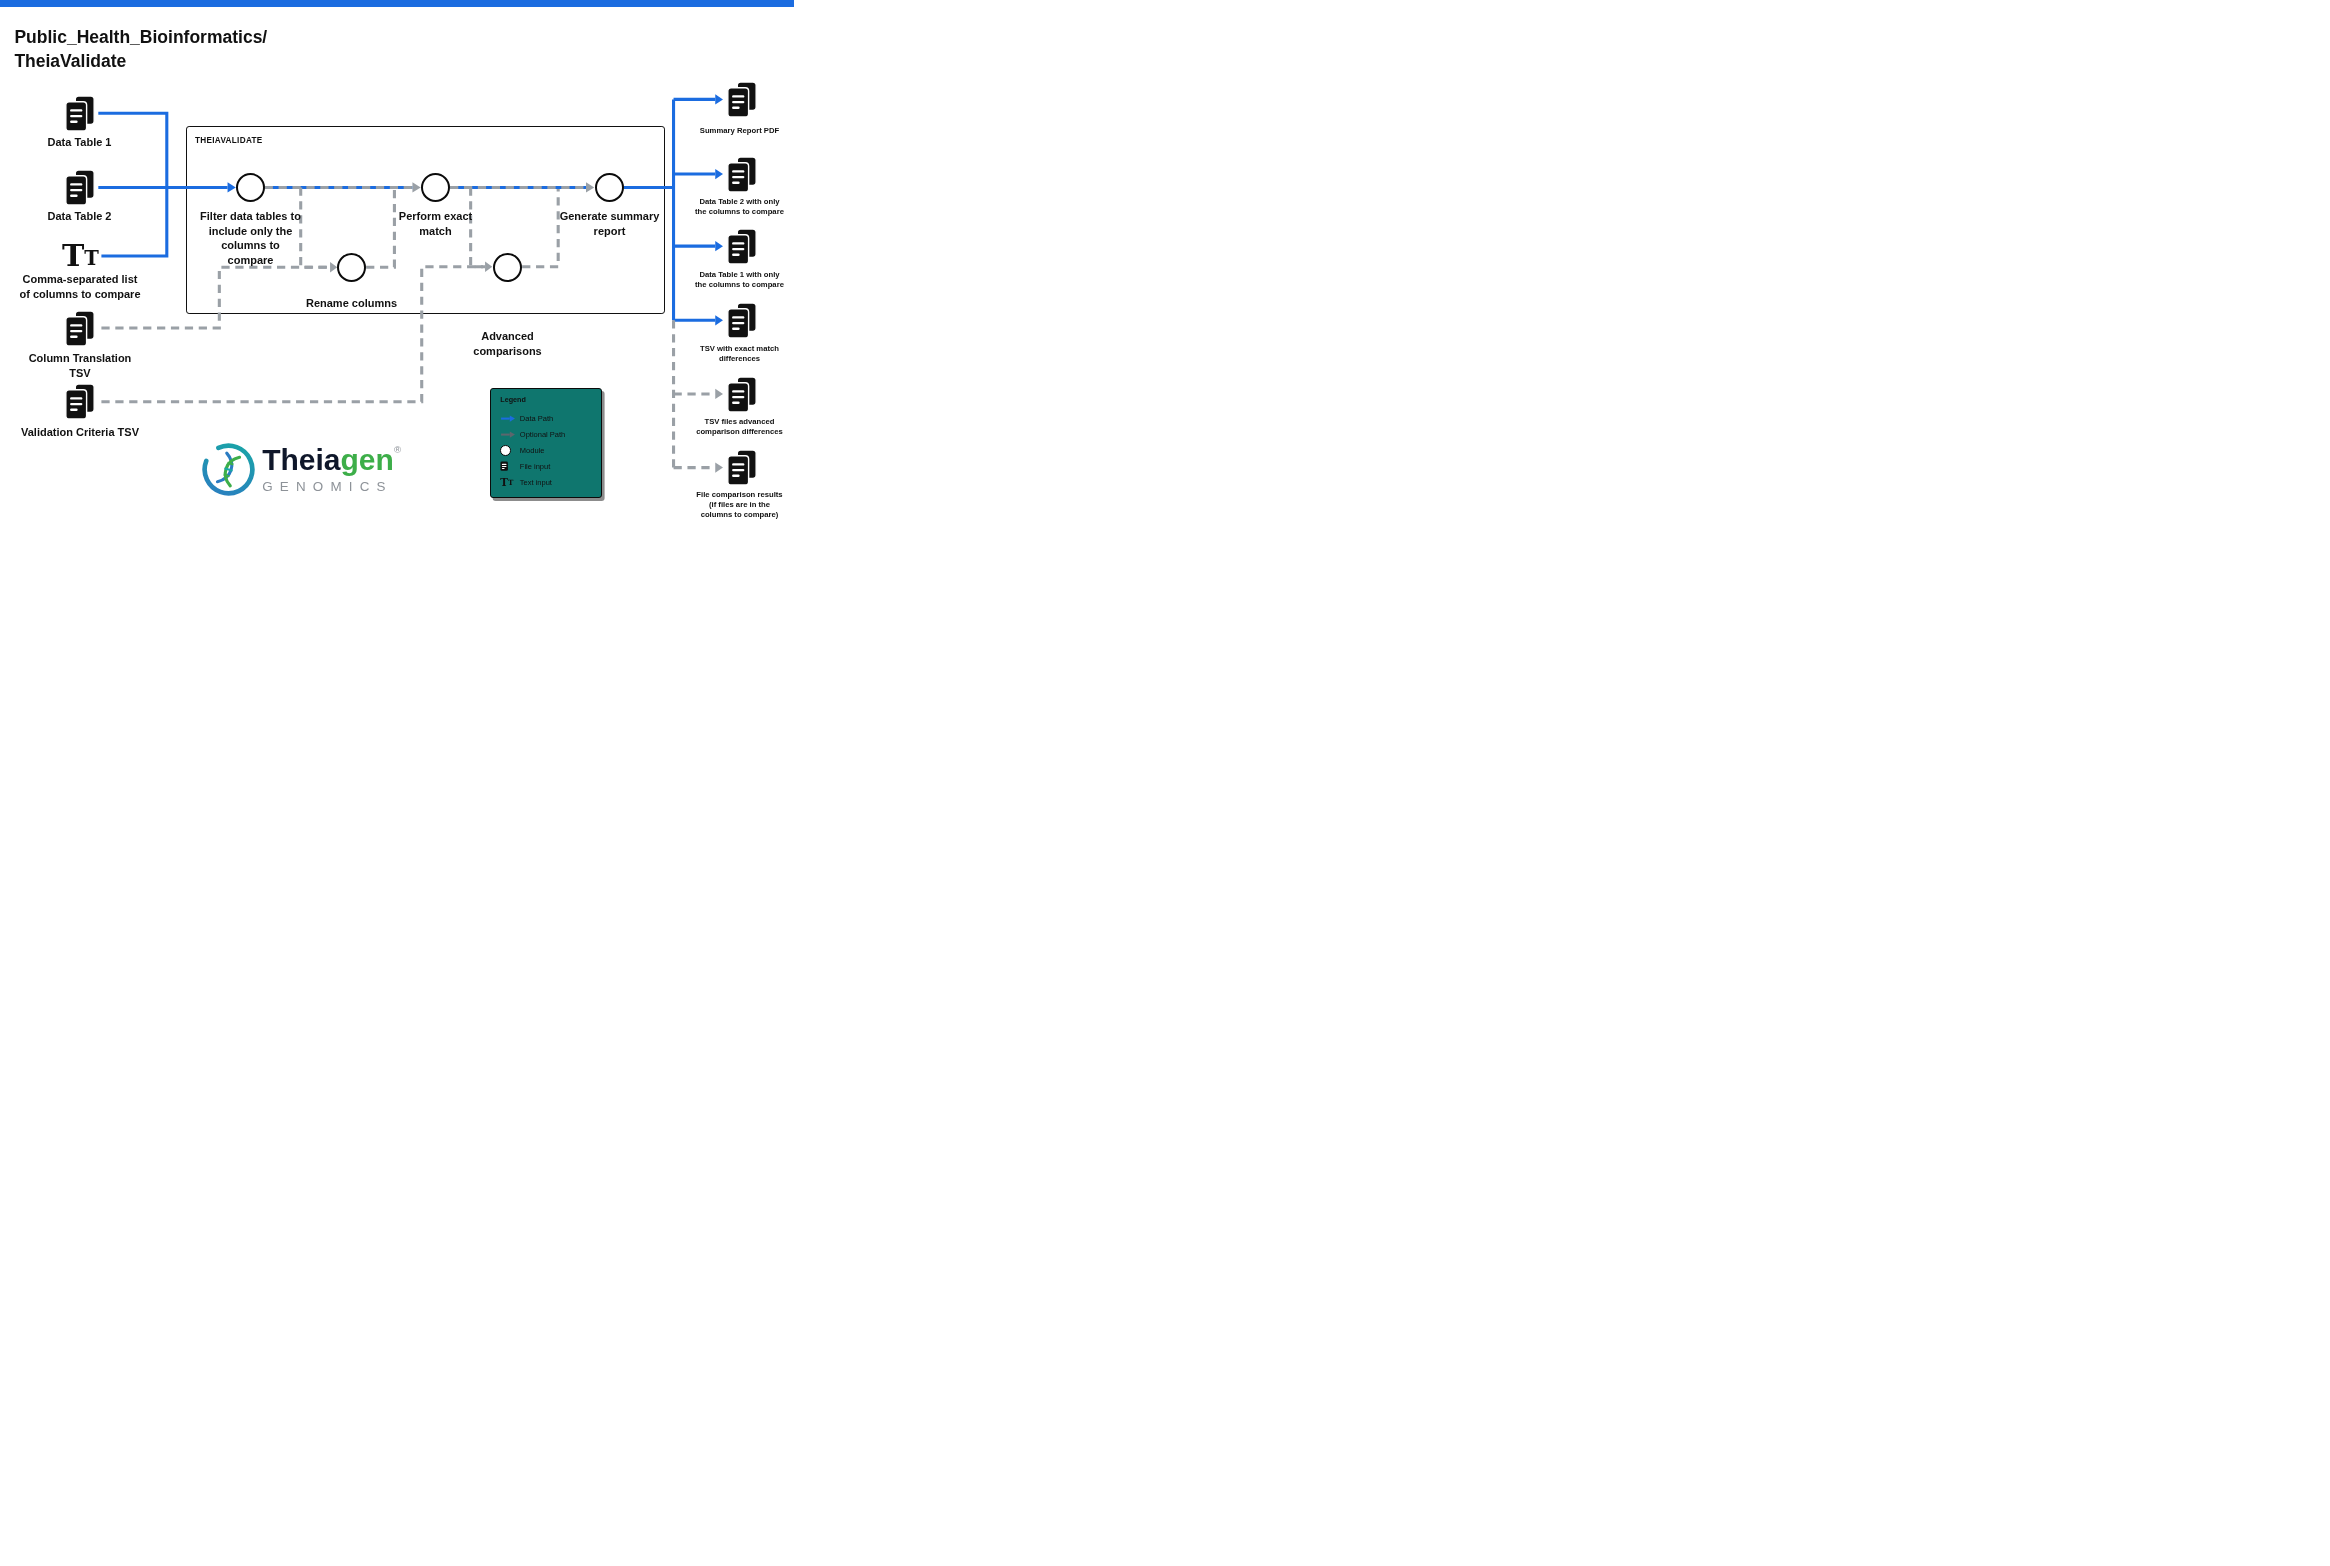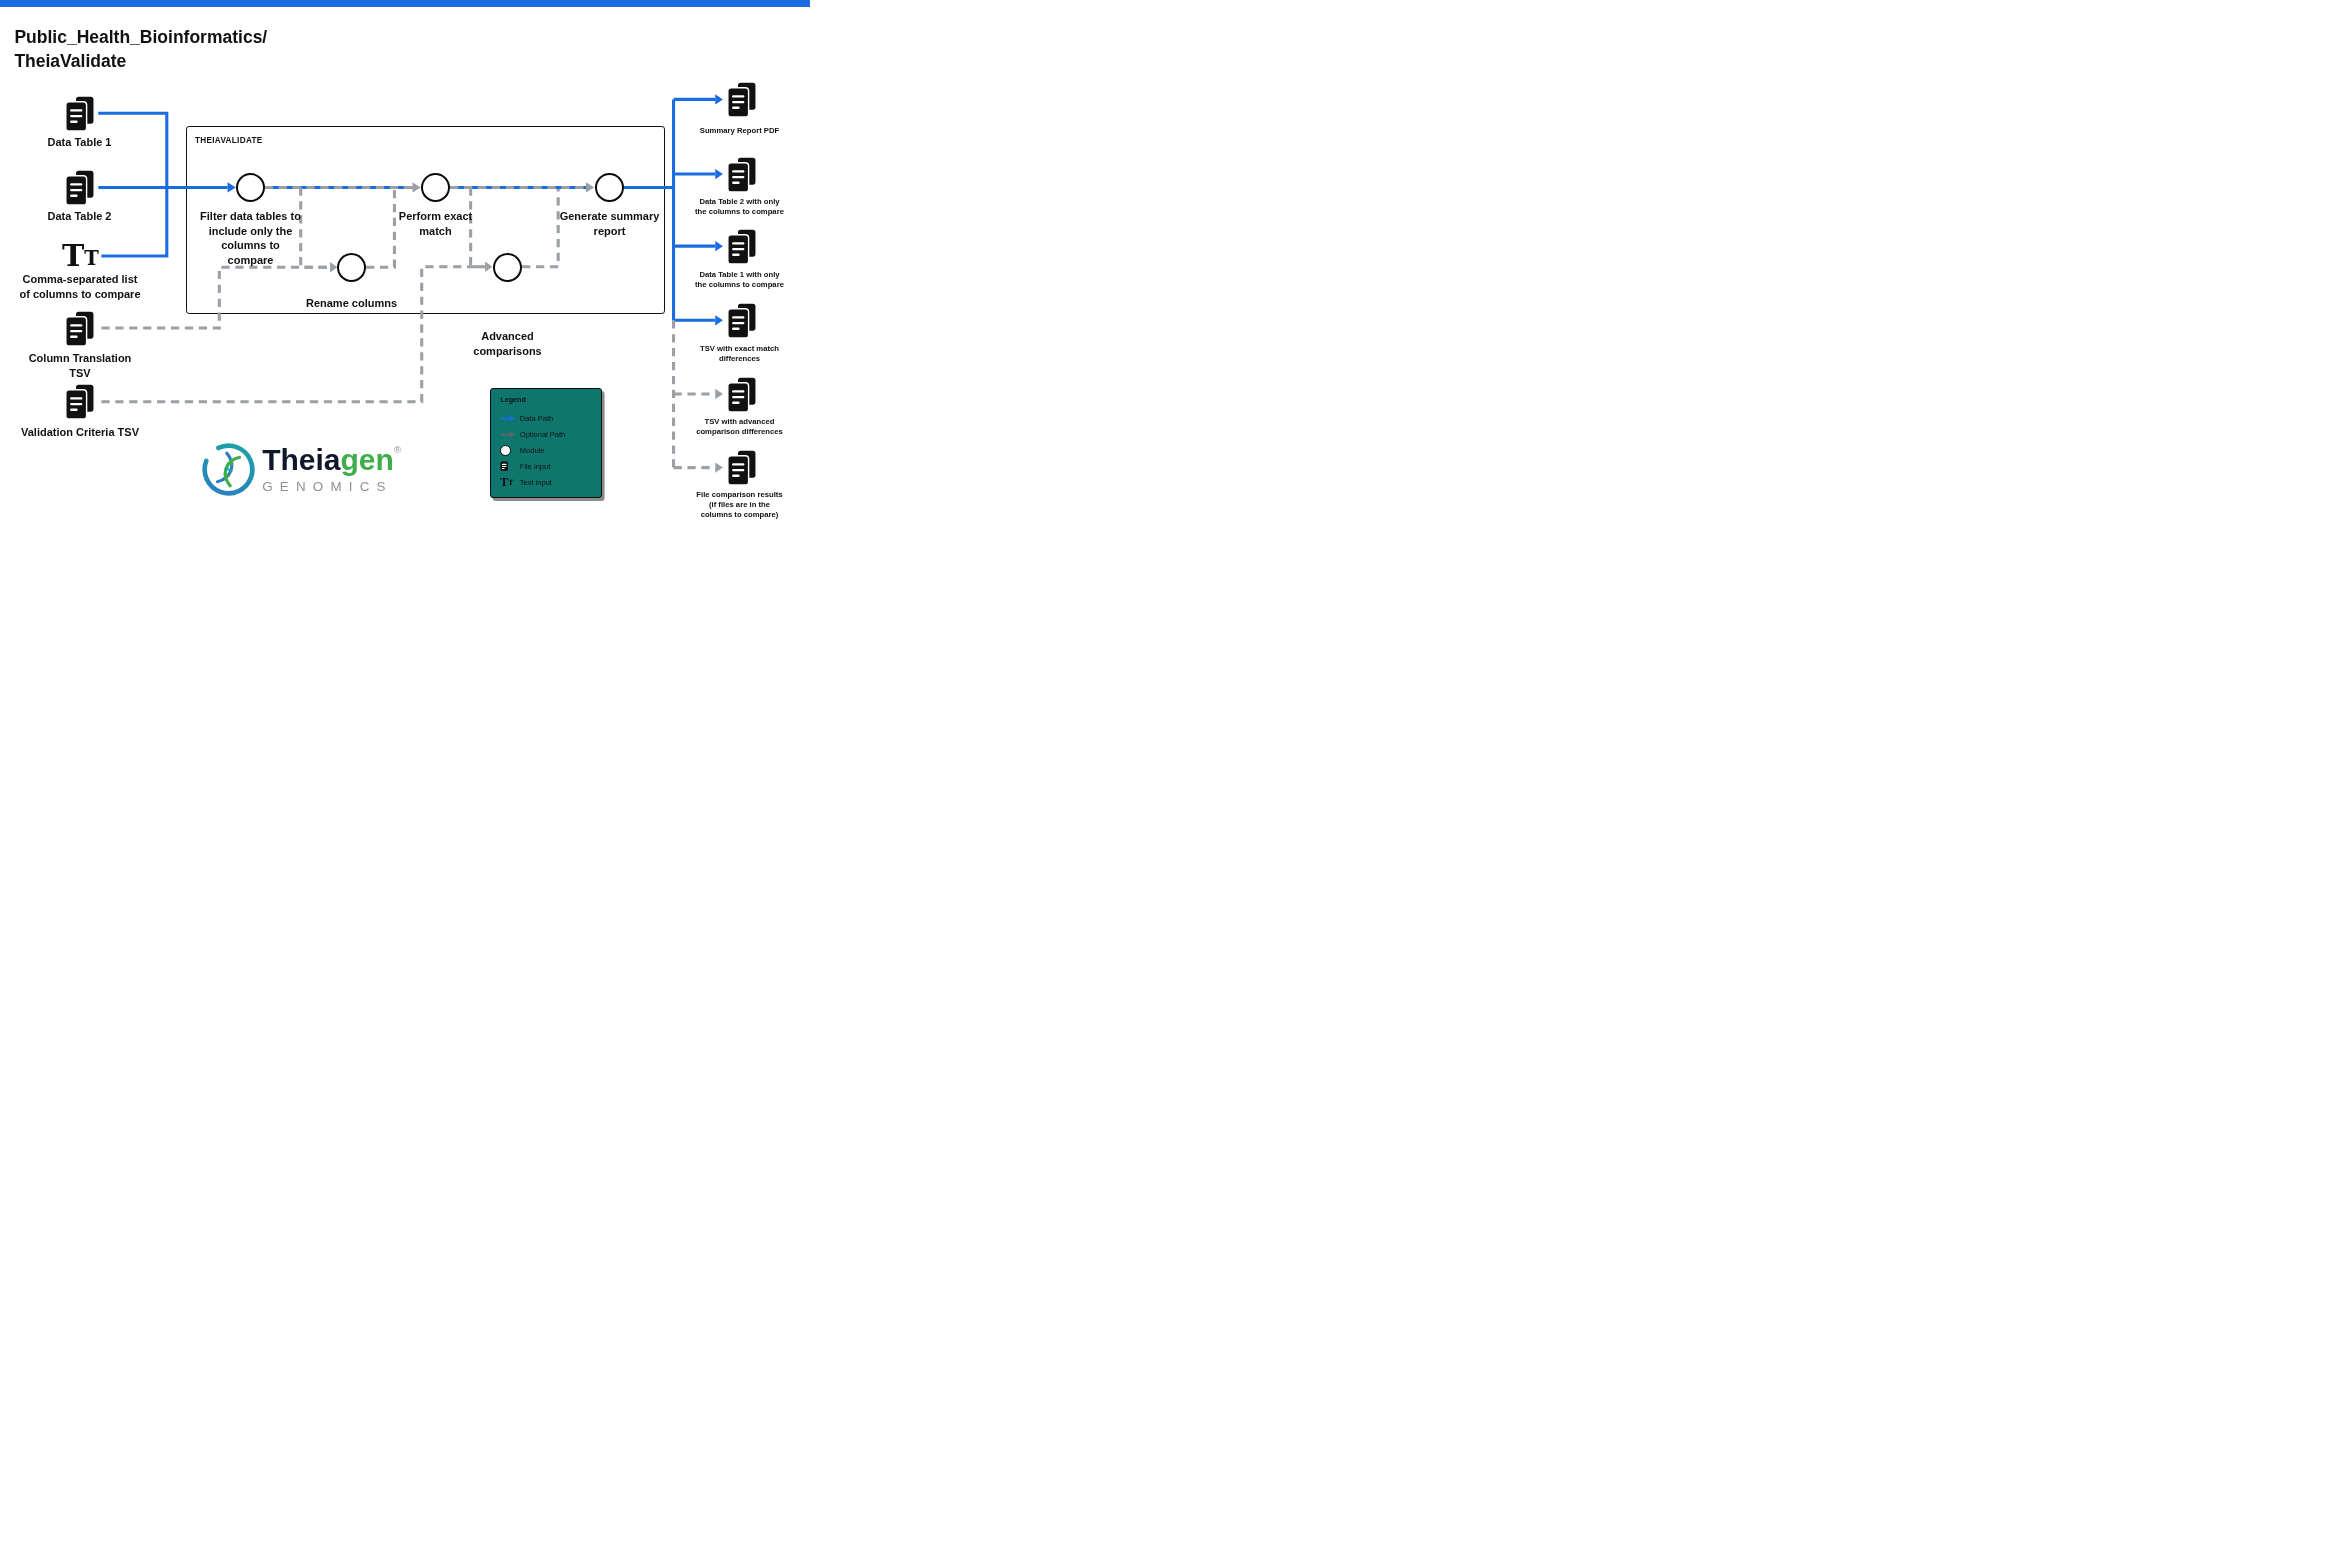--- a/index.html
+++ b/index.html
@@ -1,17 +1,17 @@
 <!DOCTYPE html>
 <html style="font-size:8.2px"><head>
 <meta charset="utf-8">
 <style>
   html,body{margin:0;padding:0;background:#ffffff;}
   body{font-family:"Liberation Sans",sans-serif;color:#111;}
-  .stage{position:relative;width:794px;height:533px;background:#fff;overflow:hidden;padding-left:16px;}
+  .stage{position:relative;width:794px;height:533px;background:#fff;overflow:hidden;}
   .topbar{position:absolute;left:0;top:0;width:100%;height:6.7px;background:#1b6ce0;}
   .title{position:absolute;left:14.4px;top:26px;font-size:17.5px;font-weight:bold;line-height:1.35;white-space:pre-line;}
   .conn{position:absolute;left:0;top:0;z-index:1;}
   .wfbox{position:absolute;left:186px;top:126px;width:477px;height:186px;border:1.5px solid #111;border-radius:3.1px;z-index:0;background:transparent;}
   .wflabel{position:absolute;left:195px;top:136px;font-size:8.2px;font-weight:bold;letter-spacing:0.3px;z-index:2;}
   .module{position:absolute;width:29px;height:29px;border:2.6px solid #0b0b0b;border-radius:50%;background:#fff;box-sizing:border-box;z-index:3;}
   .lbl{position:absolute;font-weight:bold;text-align:center;line-height:1.32;white-space:pre-line;z-index:2;}
   .lbl16{font-size:11px;}
   .lbl15{font-size:7.7px;}
   .icon{position:absolute;z-index:3;}
@@ -208,21 +208,21 @@
     </svg>
   </div>
 
   <div class="lbl lbl15" style="left:683px;top:126px;width:113px;">Summary Report PDF</div>
   <div class="lbl lbl15" style="left:683px;top:197px;width:113px;">Data Table 2 with only
 the columns to compare</div>
   <div class="lbl lbl15" style="left:683px;top:270px;width:113px;">Data Table 1 with only
 the columns to compare</div>
   <div class="lbl lbl15" style="left:683px;top:344px;width:113px;">TSV with exact match
 differences</div>
-  <div class="lbl lbl15" style="left:683px;top:417px;width:113px;">TSV with advanced
+  <div class="lbl lbl15" style="left:683px;top:417px;width:113px;">TSV files advanced
 comparison differences</div>
   <div class="lbl lbl15" style="left:683px;top:490px;width:113px;">File comparison results
 (if files are in the
 columns to compare)</div>
 
   <div class="legend">
     <div class="legend-title">Legend</div>
     <div class="legend-row">
       <span class="legend-ic">
         <svg width="15.5" height="7.2" viewBox="0 0 30 14">

